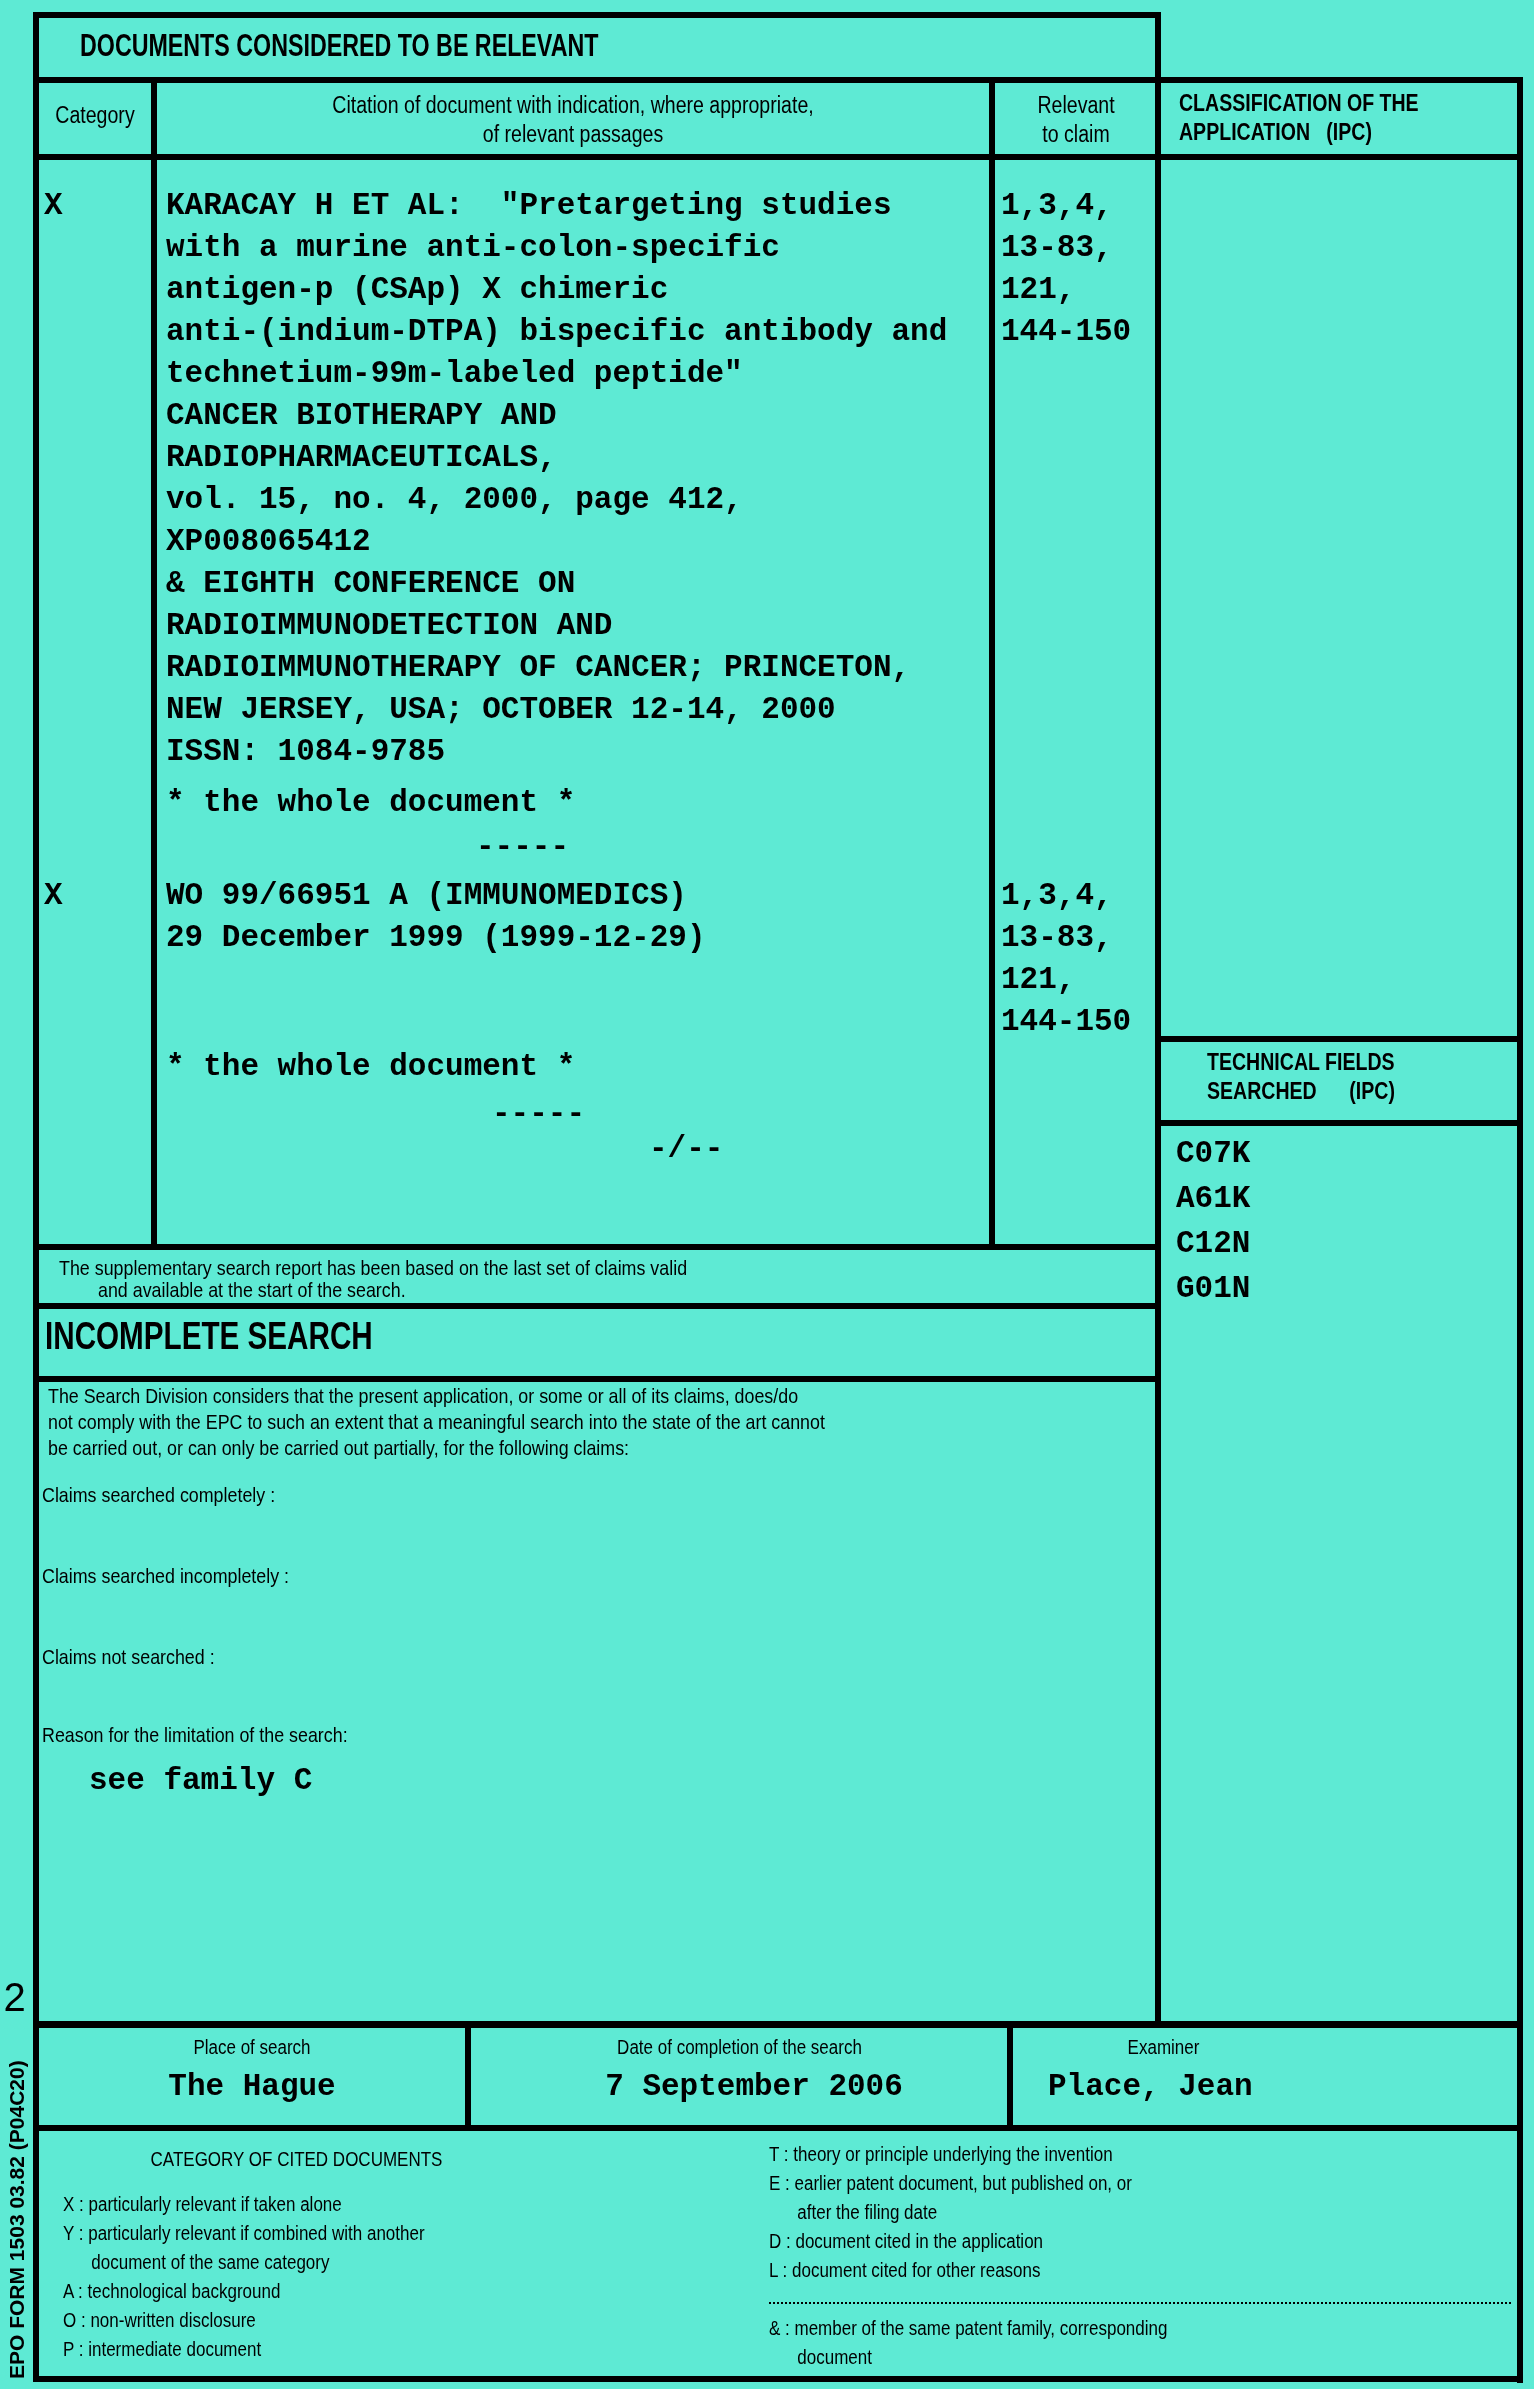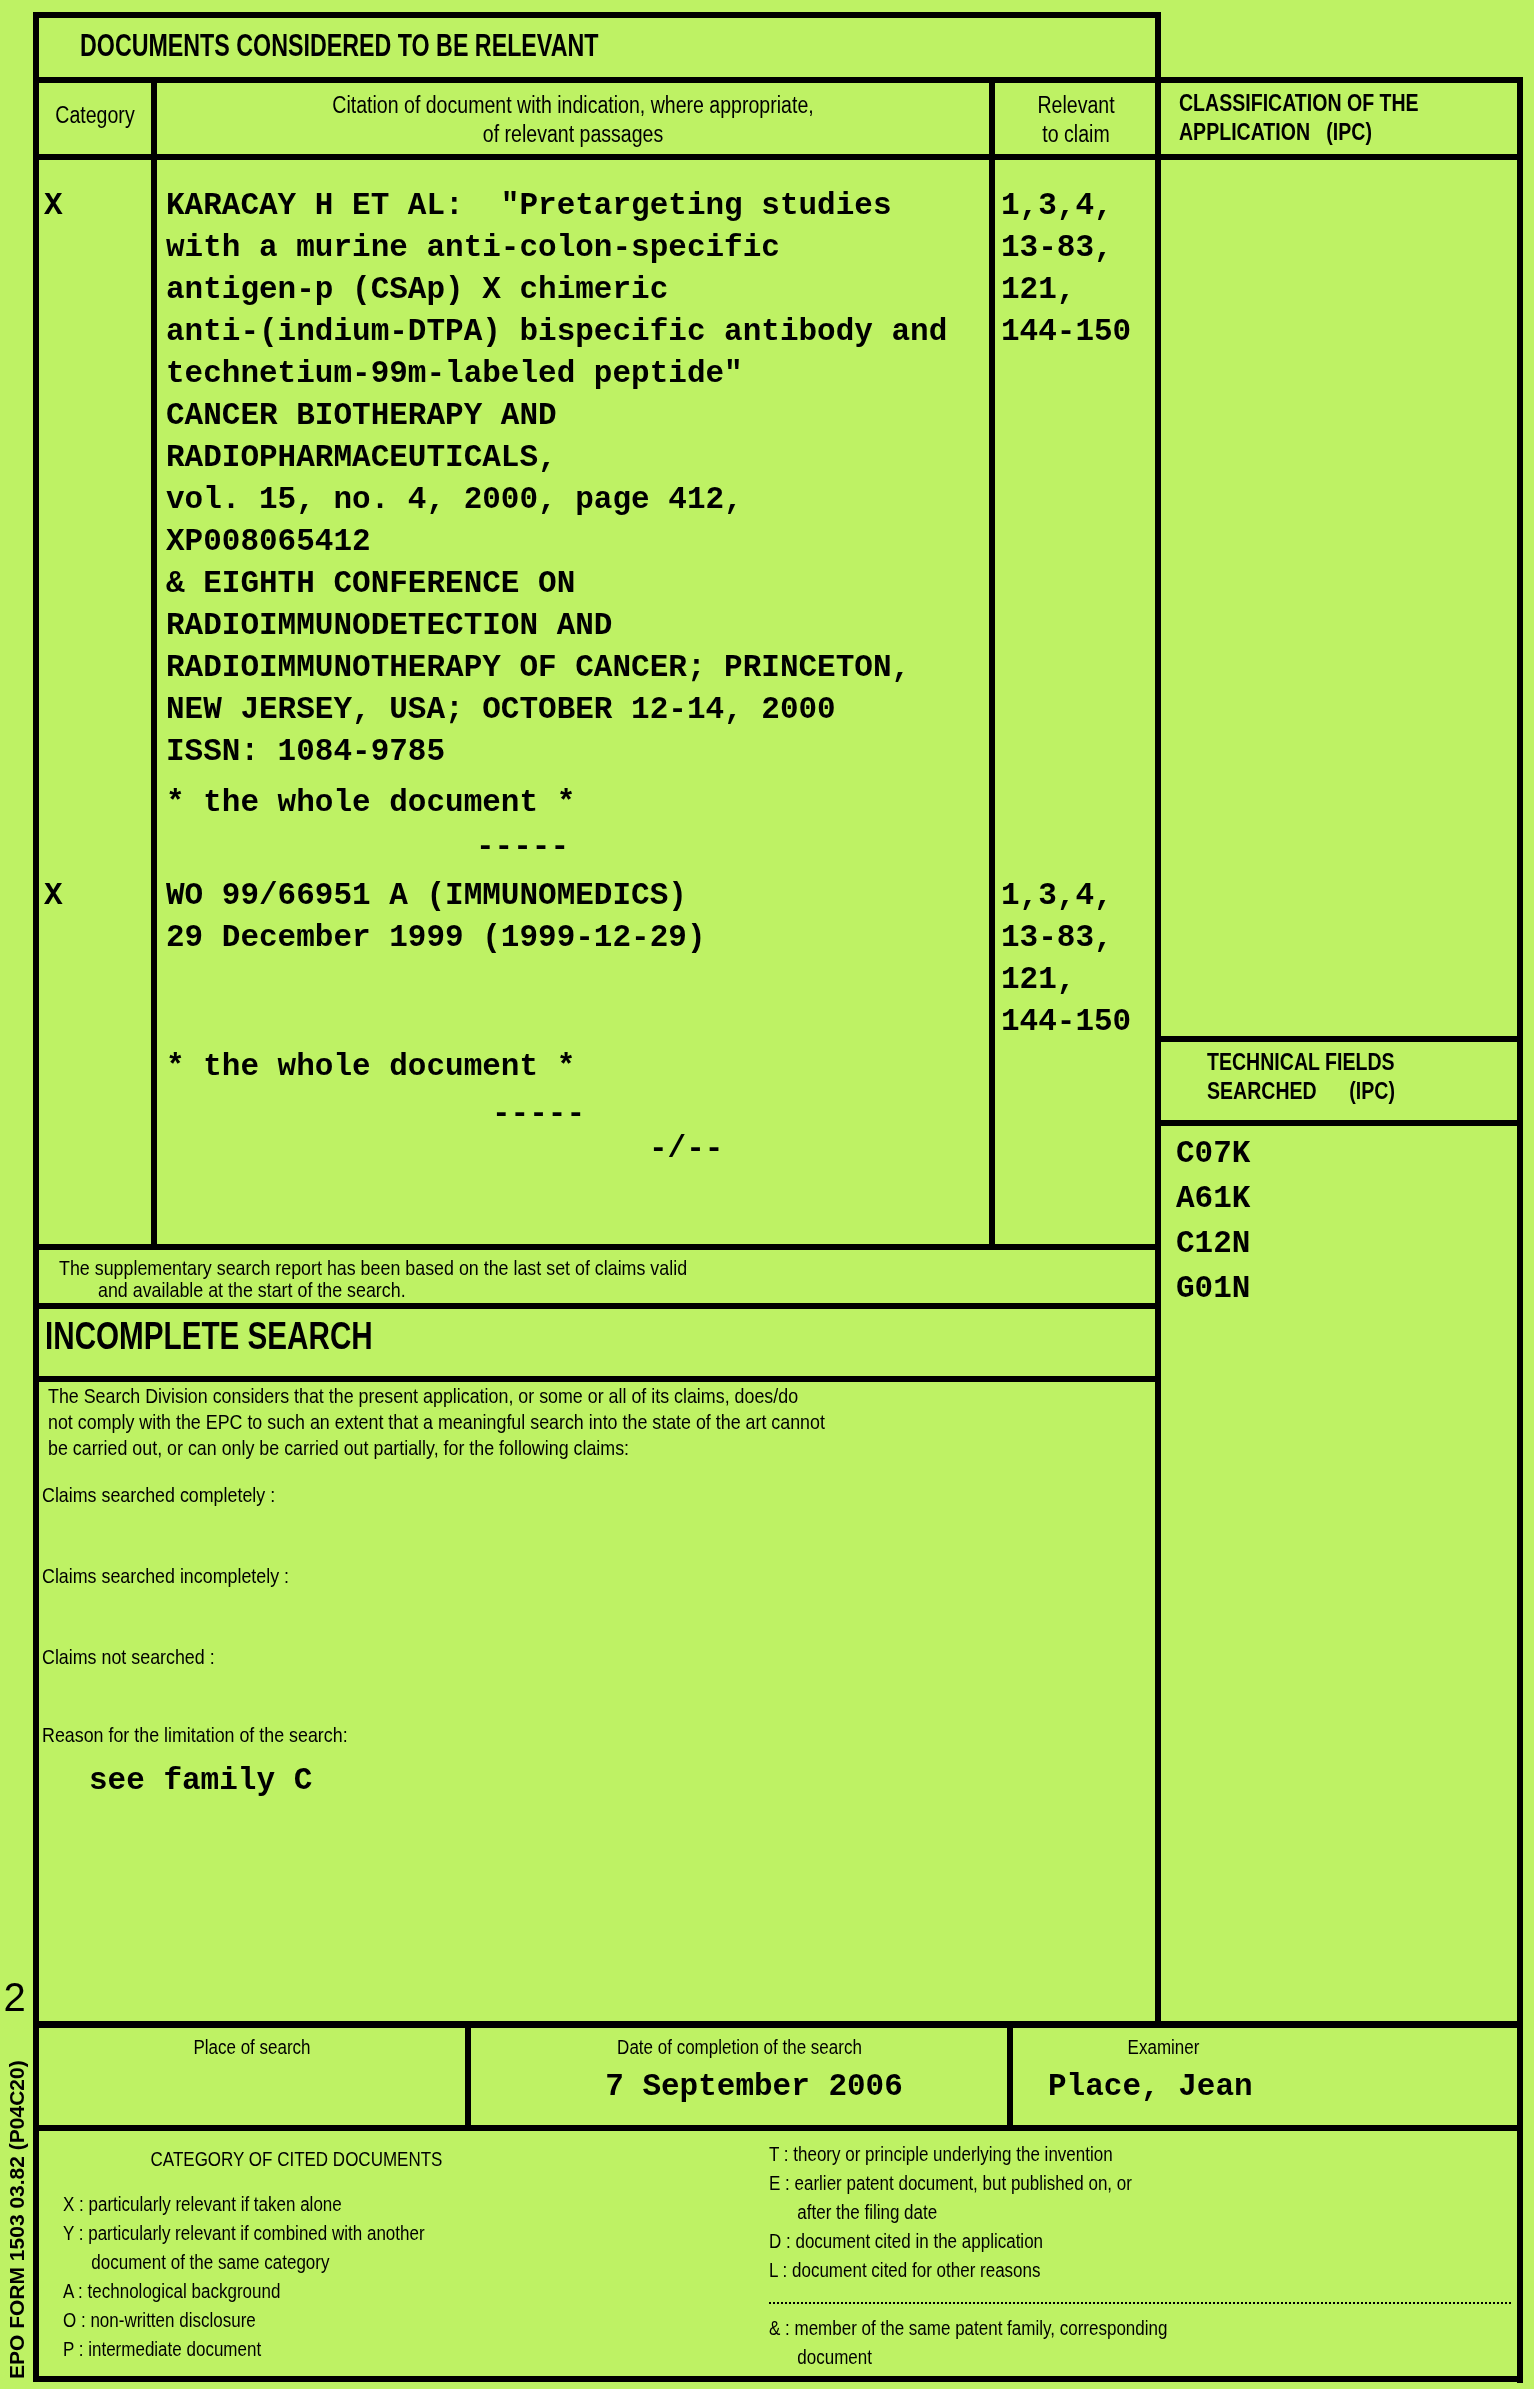--- a/index.html
+++ b/index.html
@@ -1,17 +1,17 @@
 <!DOCTYPE html>
 <html style="font-size:14px"><head>
 <meta charset="utf-8">
 <style>
   html,body { margin:0; padding:0; background:#fff; }
   #page {
-    position:relative; width:1534px; height:2389px; background:#bef264;
+    position:relative; width:1534px; height:2389px; background:#5eead4;
     font-family:"Liberation Sans","DejaVu Sans",sans-serif; color:#000;
     overflow:hidden;
   }
   .ln { position:absolute; background:#000; }
   .abs { position:absolute; }
   .mono {
     font-family:"Liberation Mono","DejaVu Sans Mono",monospace;
     font-weight:700; font-size:31px; line-height:42px; white-space:pre; color:#000;
   }
   .sans { font-family:"Liberation Sans","DejaVu Sans",sans-serif; color:#000; }
@@ -120,20 +120,21 @@
 be carried out, or can only be carried out partially, for the following claims:</div>
   <div class="abs sans small condL" style="left:42px;top:1482px">Claims searched completely :</div>
   <div class="abs sans small condL" style="left:42px;top:1563px">Claims searched incompletely :</div>
   <div class="abs sans small condL" style="left:42px;top:1644px">Claims not searched :</div>
   <div class="abs sans small condL" style="left:42px;top:1722px">Reason for the limitation of the search:</div>
   <div class="abs mono" style="left:89px;top:1760px">see family C</div>
 
   <div class="abs sans tiny ctr condC" style="left:39px;top:2033px;width:426px">Place of search</div>
   <div class="abs sans tiny ctr condC" style="left:472px;top:2033px;width:535px">Date of completion of the search</div>
   <div class="abs sans tiny ctr condC" style="left:1013px;top:2033px;width:301px">Examiner</div>
+  <div class="abs mono ctr" style="left:39px;top:2066px;width:426px">The Hague</div>
   <div class="abs mono ctr" style="left:472px;top:2066px;width:564px">7 September 2006</div>
   <div class="abs mono" style="left:1048px;top:2066px">Place, Jean</div>
 
   <div class="abs sans tiny ctr condC" style="left:52px;top:2145px;width:489px">CATEGORY OF CITED DOCUMENTS</div>
   <div class="abs sans tiny pre condL" style="left:63px;top:2190px">X : particularly relevant if taken alone
 Y : particularly relevant if combined with another
       document of the same category
 A : technological background
 O : non-written disclosure
 P : intermediate document</div>

